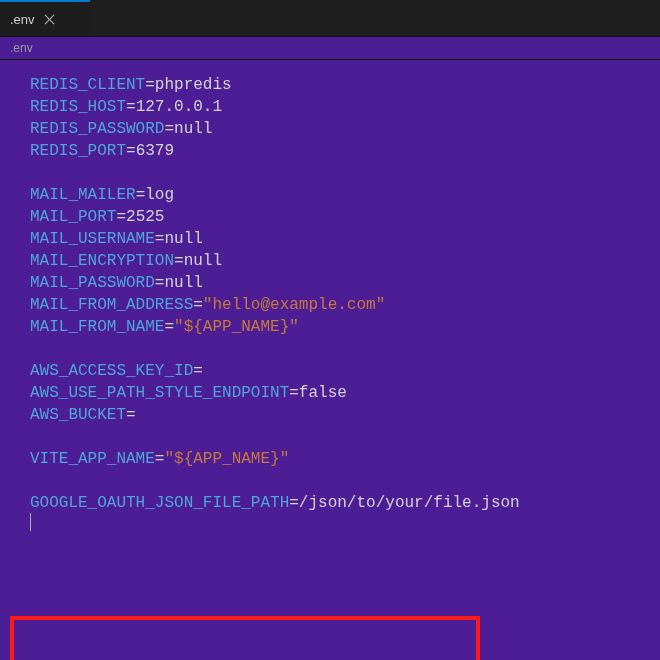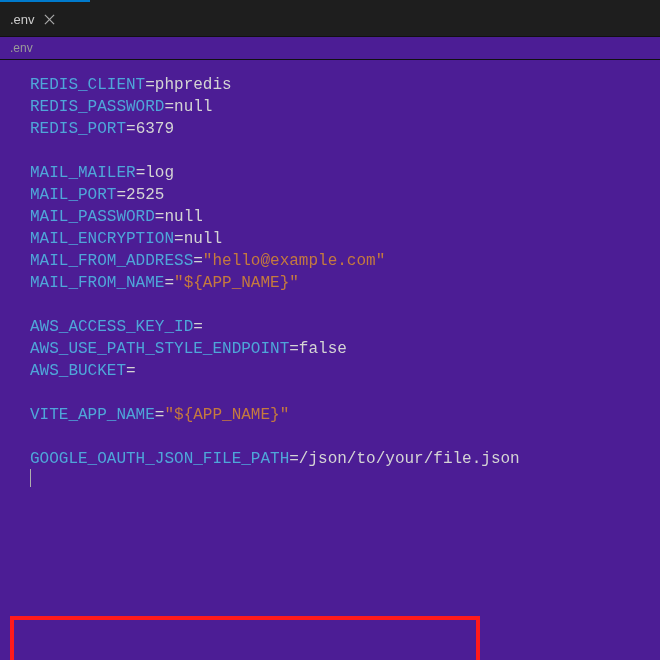--- a/index.html
+++ b/index.html
@@ -141,20 +141,26 @@
   <div class="line">
         <div class="gutter">
           <div class="guide"></div>
         </div>
         <div class="code"><span class="key">REDIS_CLIENT</span><span class="eq">=</span><span class="val">phpredis</span></div>
       </div>
       <div class="line">
         <div class="gutter">
           <div class="guide"></div>
         </div>
+        <div class="code"><span class="key">REDIS_HOST</span><span class="eq">=</span><span class="val">127.0.0.1</span></div>
+      </div>
+      <div class="line">
+        <div class="gutter">
+          <div class="guide"></div>
+        </div>
         <div class="code"><span class="key">REDIS_PASSWORD</span><span class="eq">=</span><span class="bool">null</span></div>
       </div>
       <div class="line">
         <div class="gutter">
           <div class="guide"></div>
         </div>
         <div class="code"><span class="key">REDIS_PORT</span><span class="eq">=</span><span class="val">6379</span></div>
       </div>
       <div class="line">
         <div class="gutter">
@@ -171,32 +177,38 @@
       <div class="line">
         <div class="gutter">
           <div class="guide"></div>
         </div>
         <div class="code"><span class="key">MAIL_PORT</span><span class="eq">=</span><span class="val">2525</span></div>
       </div>
       <div class="line">
         <div class="gutter">
           <div class="guide"></div>
         </div>
+        <div class="code"><span class="key">MAIL_USERNAME</span><span class="eq">=</span><span class="bool">null</span></div>
+      </div>
+      <div class="line">
+        <div class="gutter">
+          <div class="guide"></div>
+        </div>
+        <div class="code"><span class="key">MAIL_ENCRYPTION</span><span class="eq">=</span><span class="bool">null</span></div>
+      </div>
+      <div class="line">
+        <div class="gutter">
+          <div class="guide"></div>
+        </div>
         <div class="code"><span class="key">MAIL_PASSWORD</span><span class="eq">=</span><span class="bool">null</span></div>
       </div>
       <div class="line">
         <div class="gutter">
           <div class="guide"></div>
         </div>
-        <div class="code"><span class="key">MAIL_ENCRYPTION</span><span class="eq">=</span><span class="bool">null</span></div>
-      </div>
-      <div class="line">
-        <div class="gutter">
-          <div class="guide"></div>
-        </div>
         <div class="code"><span class="key">MAIL_FROM_ADDRESS</span><span class="eq">=</span><span class="str">"hello@example.com"</span></div>
       </div>
       <div class="line">
         <div class="gutter">
           <div class="guide"></div>
         </div>
         <div class="code"><span class="key">MAIL_FROM_NAME</span><span class="eq">=</span><span class="str">"${APP_NAME}"</span></div>
       </div>
       <div class="line">
         <div class="gutter">

